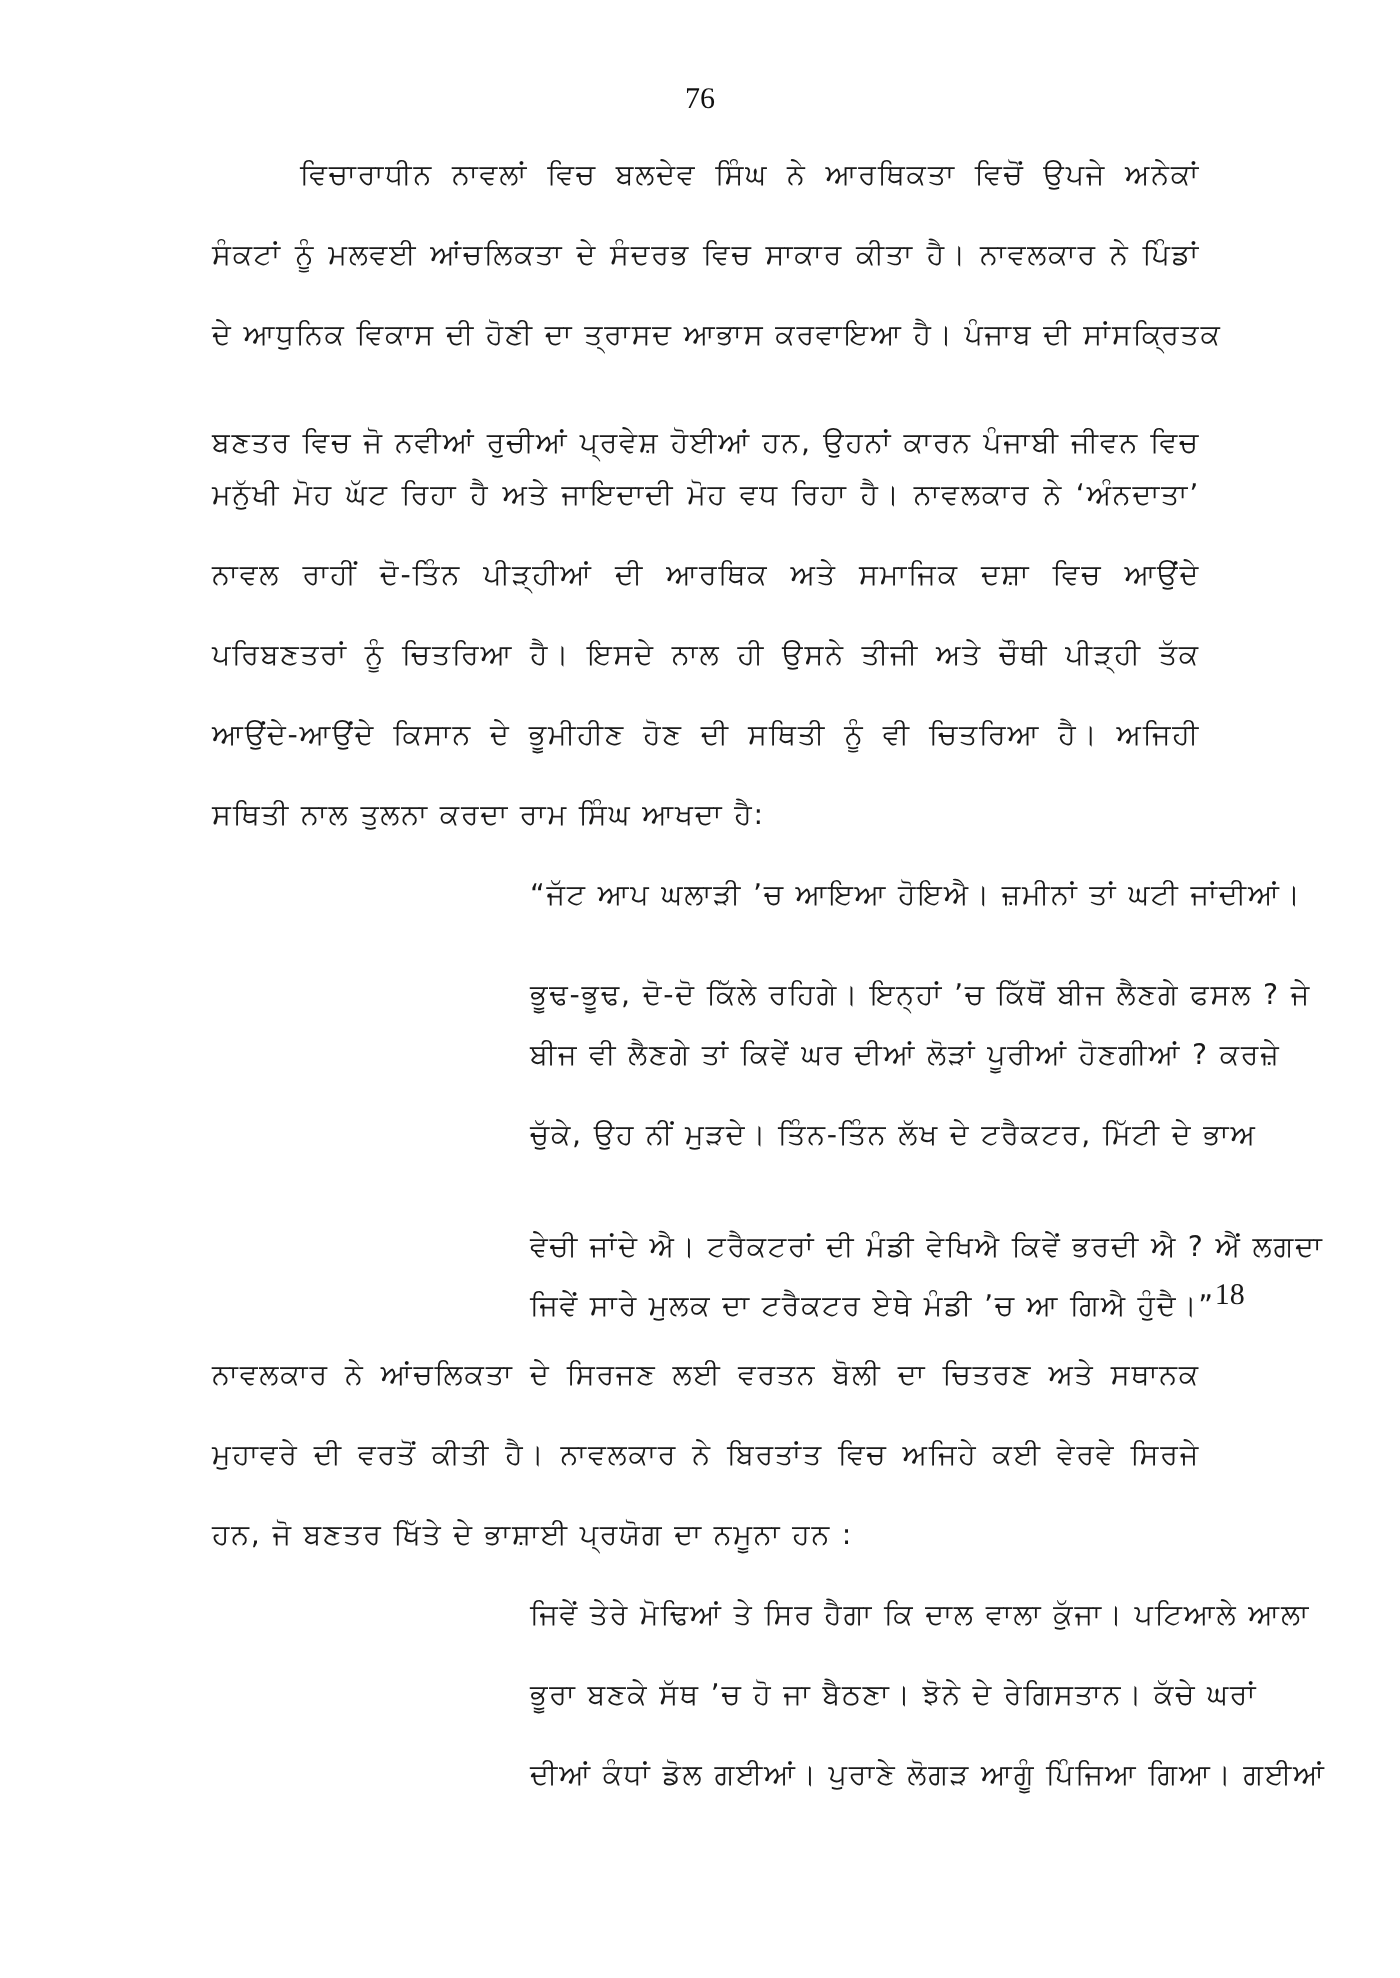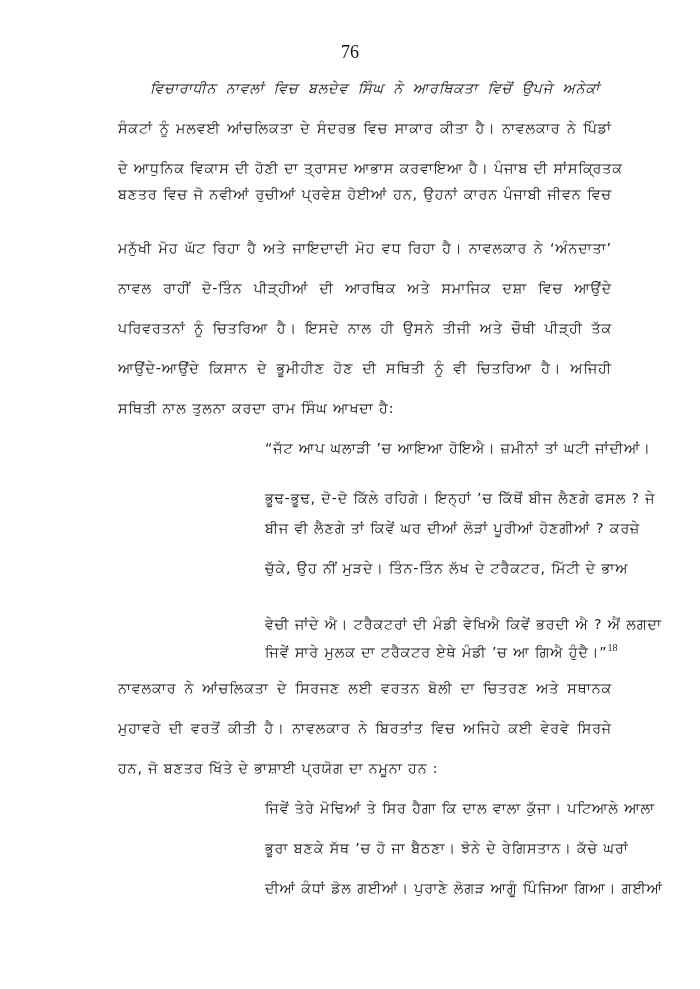--- a/index.html
+++ b/index.html
@@ -1,45 +1,45 @@
 <!DOCTYPE html>
 <html><head>
 <meta charset="utf-8">
 <style>
   html, body { margin: 0; padding: 0; background: #ffffff; }
   body { width: 700px; height: 989px; position: relative; overflow: hidden; color: #1a1a1a; }
   .page-number {
     position: absolute; top: 42px; left: 0; width: 700px; text-align: center;
-    font-family: "Liberation Serif", serif; font-size: 18px; color: #111;
+    font-family: "Liberation Serif", serif; font-size: 15px; color: #111;
   }
   .line {
     position: absolute; white-space: nowrap;
     font-family: "DejaVu Sans", sans-serif; font-size: 14.2px; letter-spacing: 0.9px;
     color: #1a1a1a; line-height: 20px;
   }
   .justify { text-align: justify; text-align-last: justify; }
-  .full { left: 106px; width: 494px; margin-left: 12px; }
-  .indent-first { left: 150px; width: 450px; font-style: italic; }
+  .full { left: 106px; width: 494px; }
+  .indent-first { left: 150px; width: 450px; }
   .quote { left: 265px; width: 335px; }
-  .sup { font-family: "Liberation Serif", serif; font-size: 10px; vertical-align: super; letter-spacing: 0; }
+  .sup { font-family: "Liberation Serif", serif; font-size: 15px; vertical-align: super; letter-spacing: 0; }
 </style>
 </head>
 <body>
 
 <div>
   <div class="page-number">76</div>
 
   <div>
     <div class="line justify indent-first" style="top:78px">ਵਿਚਾਰਾਧੀਨ ਨਾਵਲਾਂ ਵਿਚ ਬਲਦੇਵ ਸਿੰਘ ਨੇ ਆਰਥਿਕਤਾ ਵਿਚੋਂ ਉਪਜੇ ਅਨੇਕਾਂ</div>
     <div class="line justify full" style="top:118px">ਸੰਕਟਾਂ ਨੂੰ ਮਲਵਈ ਆਂਚਲਿਕਤਾ ਦੇ ਸੰਦਰਭ ਵਿਚ ਸਾਕਾਰ ਕੀਤਾ ਹੈ। ਨਾਵਲਕਾਰ ਨੇ ਪਿੰਡਾਂ</div>
     <div class="line justify full" style="top:158px">ਦੇ ਆਧੁਨਿਕ ਵਿਕਾਸ ਦੀ ਹੋਣੀ ਦਾ ਤ੍ਰਾਸਦ ਆਭਾਸ ਕਰਵਾਇਆ ਹੈ। ਪੰਜਾਬ ਦੀ ਸਾਂਸਕ੍ਰਿਤਕ</div>
-    <div class="line justify full" style="top:184px">ਬਣਤਰ ਵਿਚ ਜੋ ਨਵੀਆਂ ਰੁਚੀਆਂ ਪ੍ਰਵੇਸ਼ ਹੋਈਆਂ ਹਨ, ਉਹਨਾਂ ਕਾਰਨ ਪੰਜਾਬੀ ਜੀਵਨ ਵਿਚ</div>
+    <div class="line justify full" style="top:212px">ਬਣਤਰ ਵਿਚ ਜੋ ਨਵੀਆਂ ਰੁਚੀਆਂ ਪ੍ਰਵੇਸ਼ ਹੋਈਆਂ ਹਨ, ਉਹਨਾਂ ਕਾਰਨ ਪੰਜਾਬੀ ਜੀਵਨ ਵਿਚ</div>
     <div class="line justify full" style="top:238px">ਮਨੁੱਖੀ ਮੋਹ ਘੱਟ ਰਿਹਾ ਹੈ ਅਤੇ ਜਾਇਦਾਦੀ ਮੋਹ ਵਧ ਰਿਹਾ ਹੈ। ਨਾਵਲਕਾਰ ਨੇ ‘ਅੰਨਦਾਤਾ’</div>
     <div class="line justify full" style="top:278px">ਨਾਵਲ ਰਾਹੀਂ ਦੋ-ਤਿੰਨ ਪੀੜ੍ਹੀਆਂ ਦੀ ਆਰਥਿਕ ਅਤੇ ਸਮਾਜਿਕ ਦਸ਼ਾ ਵਿਚ ਆਉਂਦੇ</div>
-    <div class="line justify full" style="top:318px">ਪਰਿਵਰਤਨਾਂ ਨੂੰ ਚਿਤਰਿਆ ਹੈ। ਇਸਦੇ ਨਾਲ ਹੀ ਉਸਨੇ ਤੀਜੀ ਅਤੇ ਚੌਥੀ ਪੀੜ੍ਹੀ ਤੱਕ</div>
+    <div class="line justify full" style="top:318px">ਪਰਿਬਣਤਰਾਂ ਨੂੰ ਚਿਤਰਿਆ ਹੈ। ਇਸਦੇ ਨਾਲ ਹੀ ਉਸਨੇ ਤੀਜੀ ਅਤੇ ਚੌਥੀ ਪੀੜ੍ਹੀ ਤੱਕ</div>
     <div class="line justify full" style="top:358px">ਆਉਂਦੇ-ਆਉਂਦੇ ਕਿਸਾਨ ਦੇ ਭੂਮੀਹੀਣ ਹੋਣ ਦੀ ਸਥਿਤੀ ਨੂੰ ਵੀ ਚਿਤਰਿਆ ਹੈ। ਅਜਿਹੀ</div>
     <div class="line full" style="top:398px">ਸਥਿਤੀ ਨਾਲ ਤੁਲਨਾ ਕਰਦਾ ਰਾਮ ਸਿੰਘ ਆਖਦਾ ਹੈ:</div>
   </div>
 
   <div>
     <div class="line justify quote" style="top:438px">“ਜੱਟ ਆਪ ਘਲਾੜੀ ’ਚ ਆਇਆ ਹੋਇਐ। ਜ਼ਮੀਨਾਂ ਤਾਂ ਘਟੀ ਜਾਂਦੀਆਂ।</div>
     <div class="line justify quote" style="top:488px">ਭੂਢ-ਭੂਢ, ਦੋ-ਦੋ ਕਿੱਲੇ ਰਹਿਗੇ। ਇਨ੍ਹਾਂ ’ਚ ਕਿੱਥੋਂ ਬੀਜ ਲੈਣਗੇ ਫਸਲ ? ਜੇ</div>
     <div class="line justify quote" style="top:518px">ਬੀਜ ਵੀ ਲੈਣਗੇ ਤਾਂ ਕਿਵੇਂ ਘਰ ਦੀਆਂ ਲੋੜਾਂ ਪੂਰੀਆਂ ਹੋਣਗੀਆਂ ? ਕਰਜ਼ੇ</div>
     <div class="line justify quote" style="top:558px">ਚੁੱਕੇ, ਉਹ ਨੀਂ ਮੁੜਦੇ। ਤਿੰਨ-ਤਿੰਨ ਲੱਖ ਦੇ ਟਰੈਕਟਰ, ਮਿੱਟੀ ਦੇ ਭਾਅ</div>
     <div class="line justify quote" style="top:614px">ਵੇਚੀ ਜਾਂਦੇ ਐ। ਟਰੈਕਟਰਾਂ ਦੀ ਮੰਡੀ ਵੇਖਿਐ ਕਿਵੇਂ ਭਰਦੀ ਐ ? ਐਂ ਲਗਦਾ</div>

